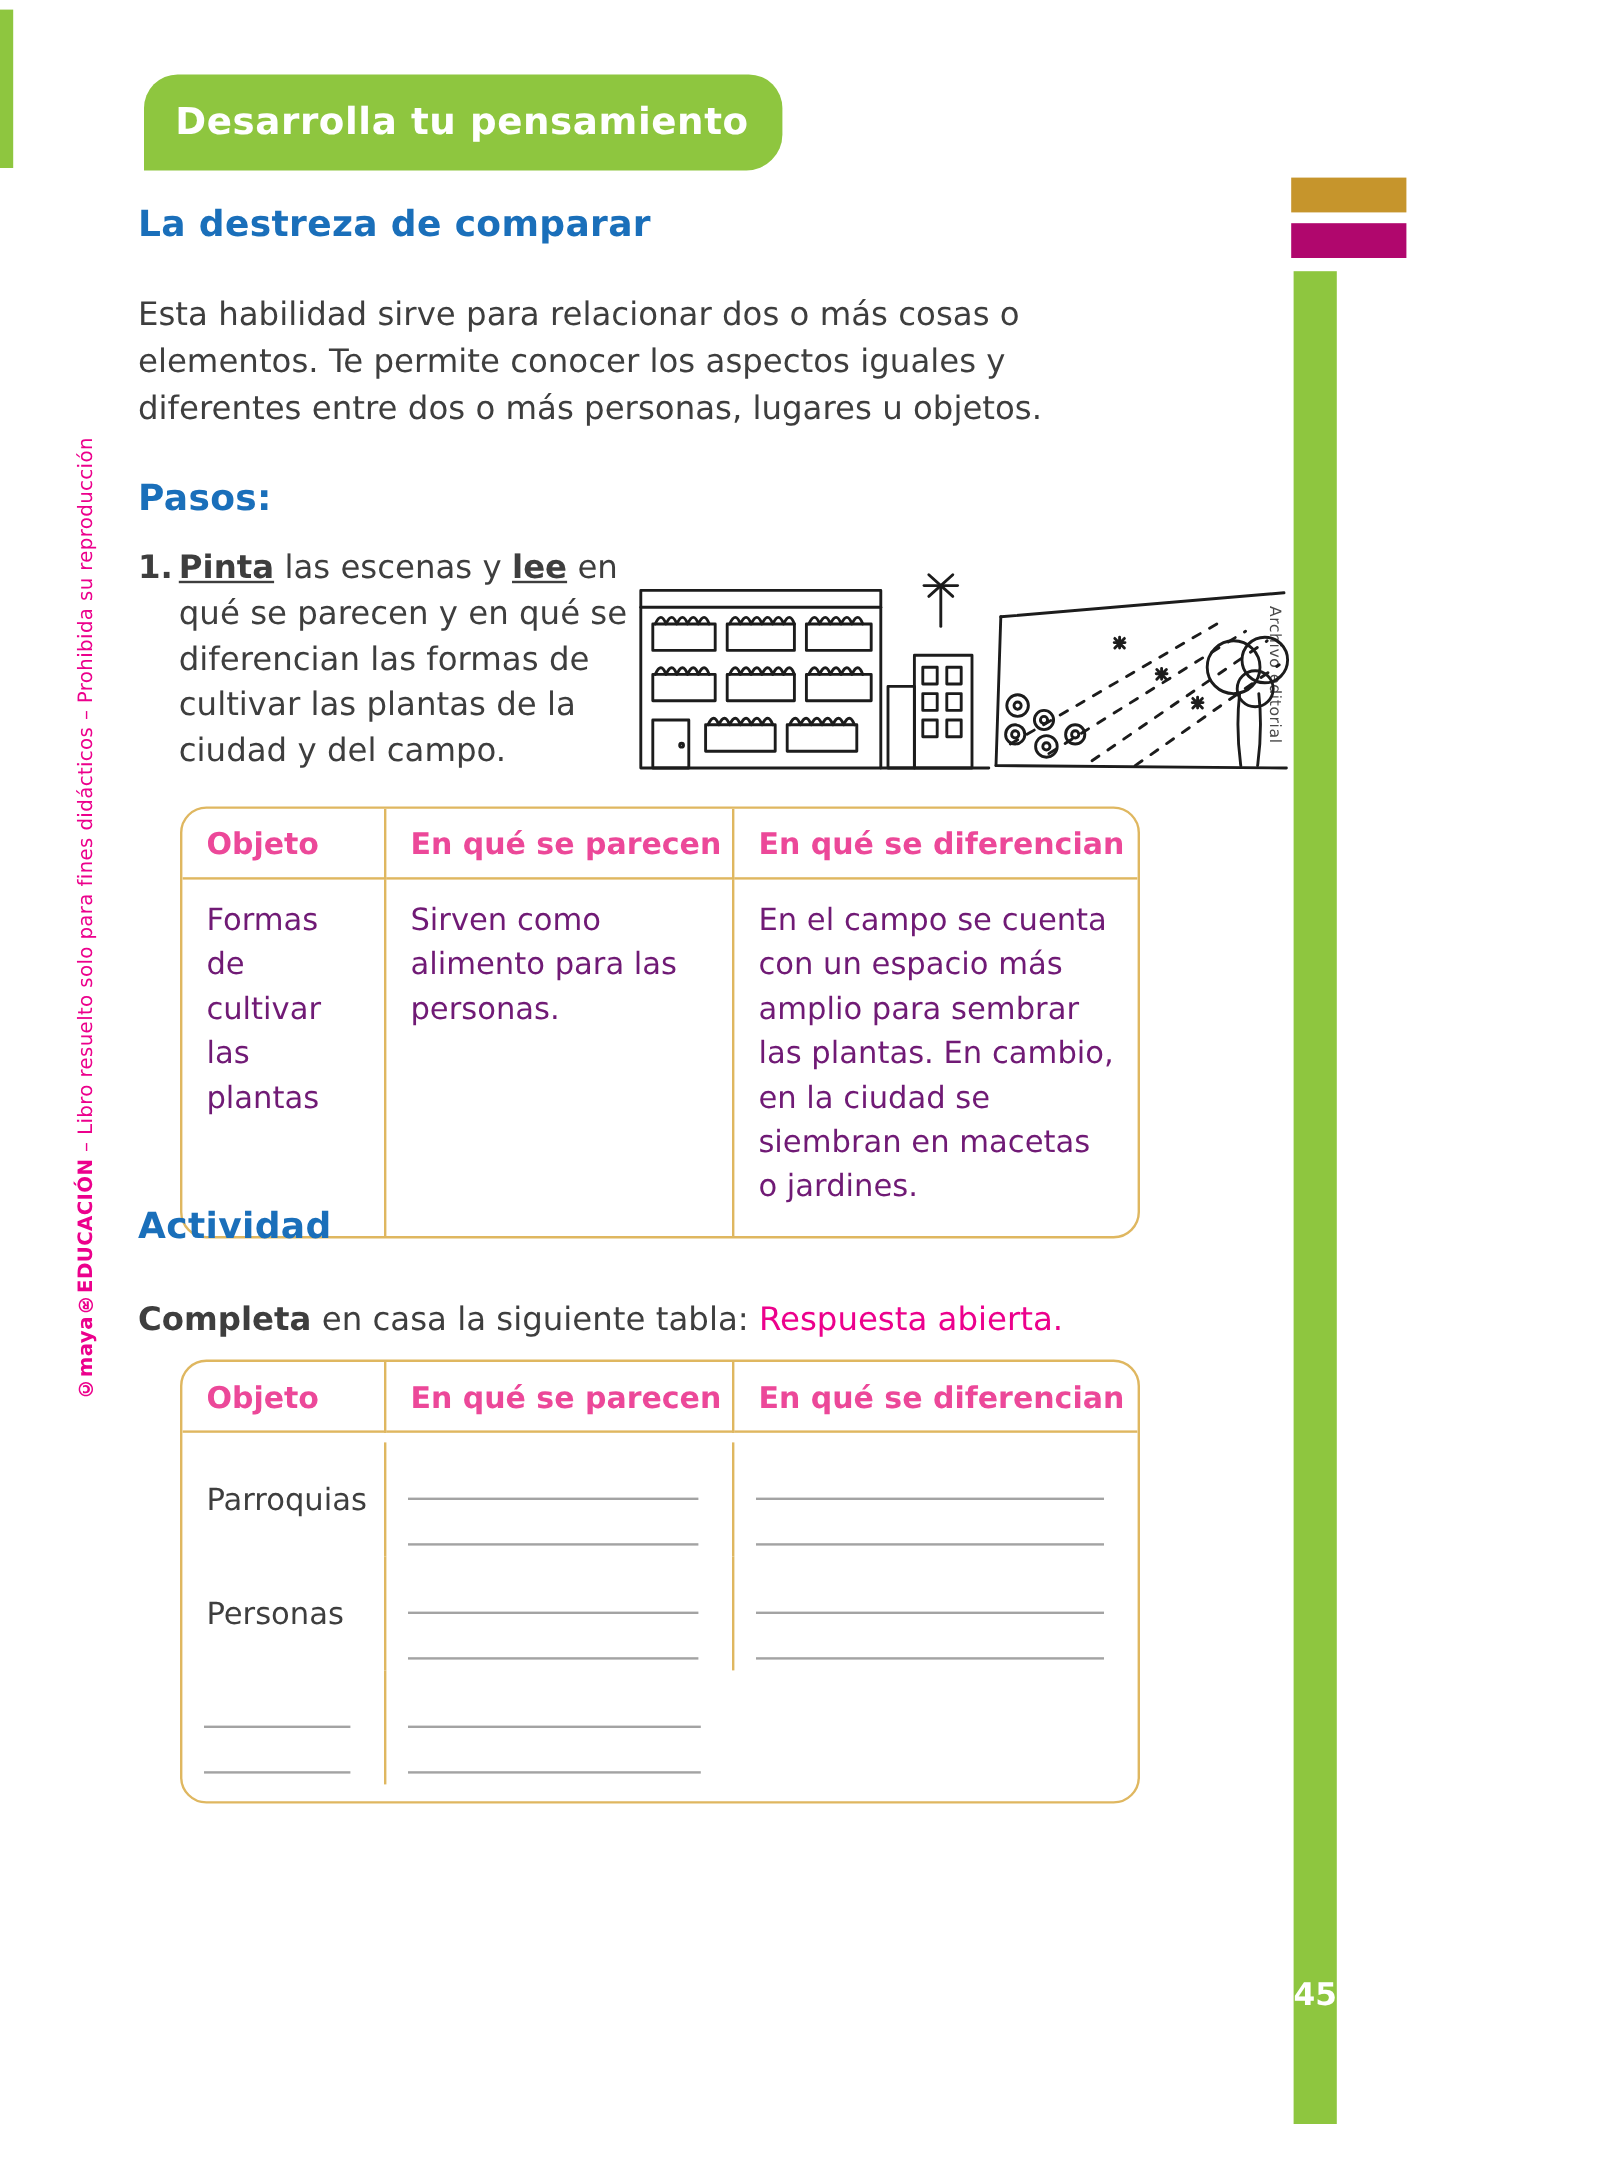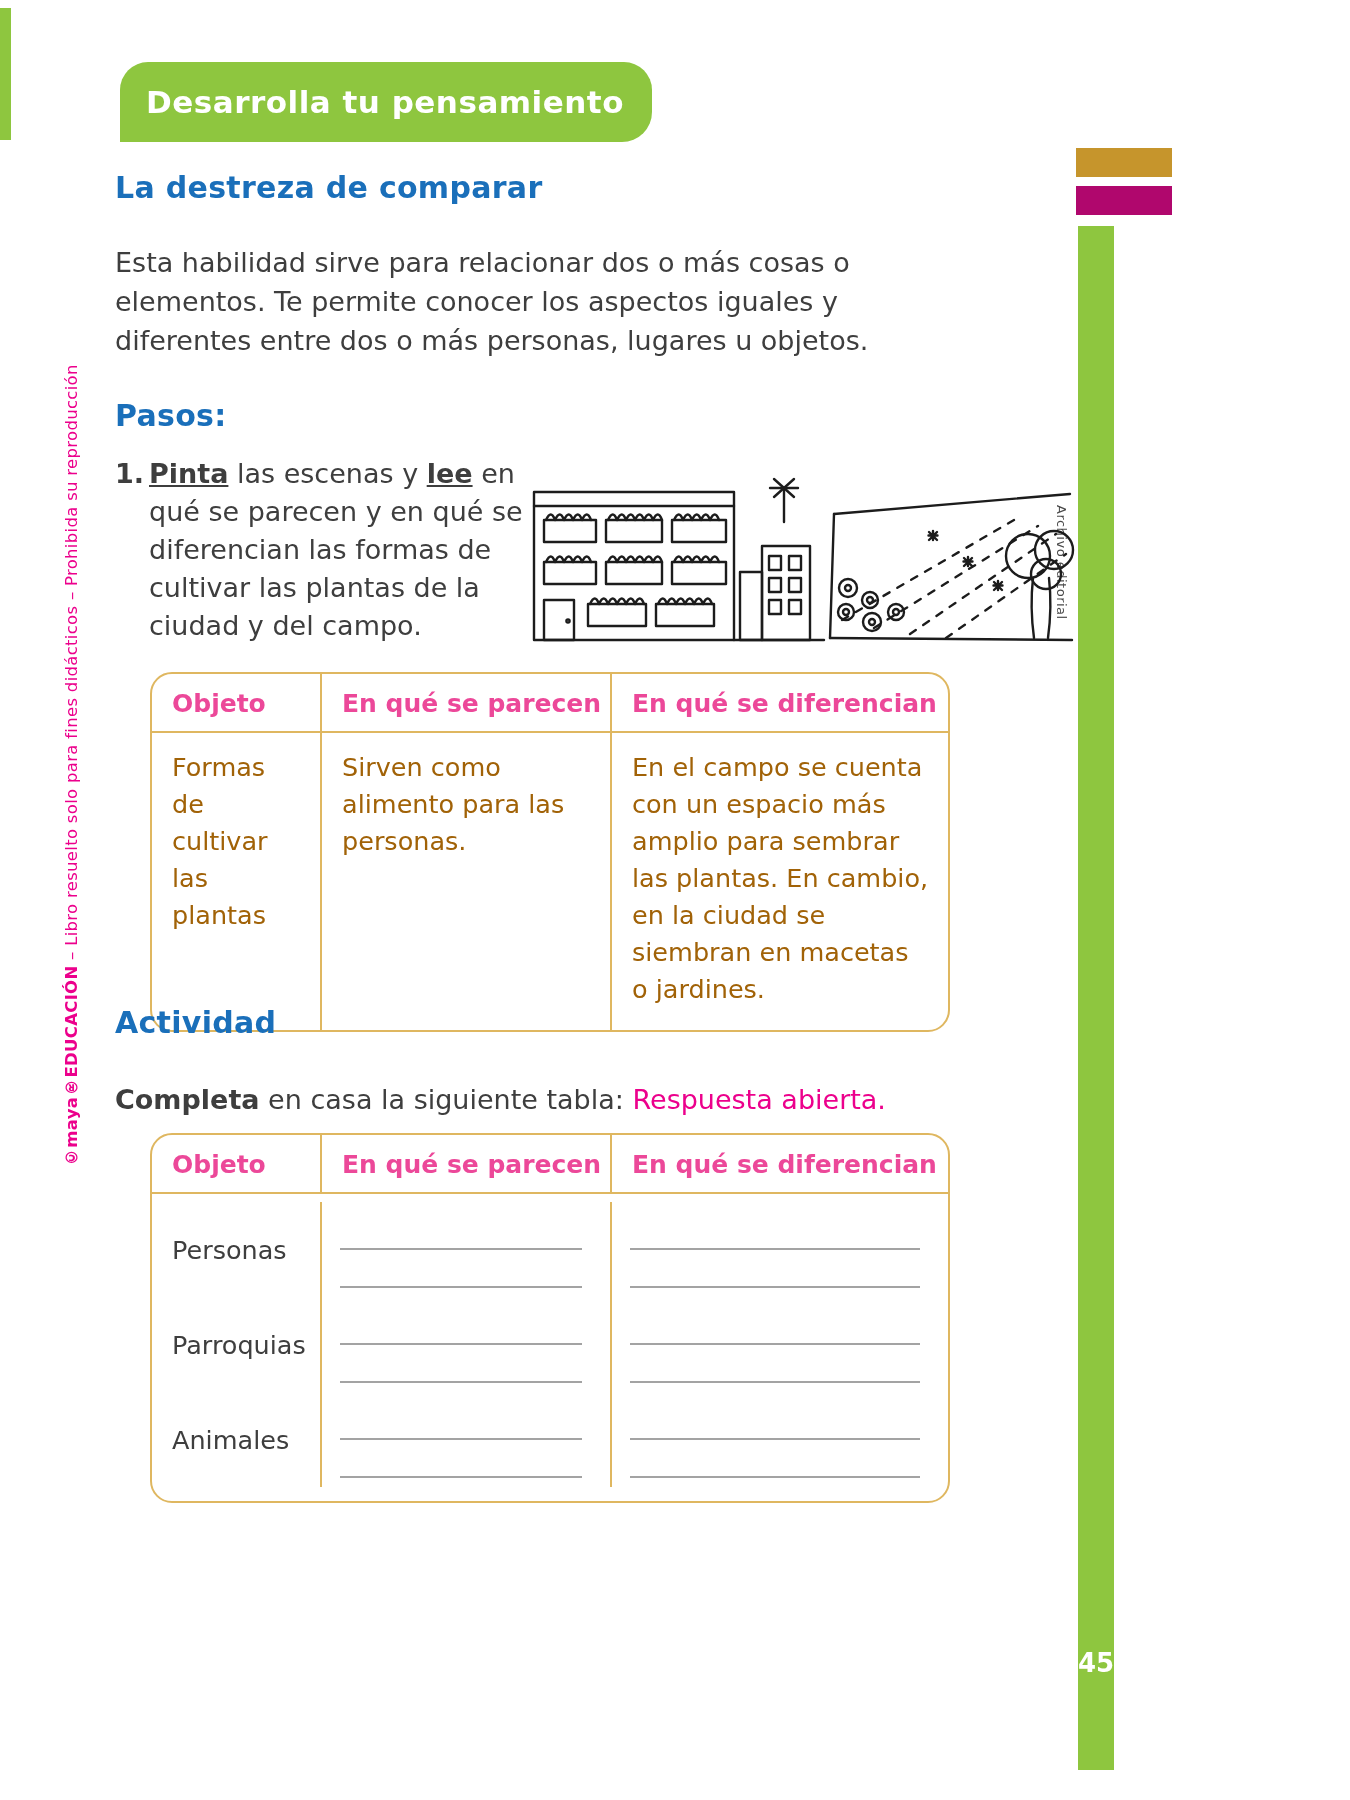--- a/index.html
+++ b/index.html
@@ -85,21 +85,21 @@
   .act-table { top: 1133px; }
   .t-head { display: grid; grid-template-columns: 170px 290px 1fr; }
   .t-head .th {
     font-weight: bold; font-size: 25px; color: #ec4899;
     padding: 15px 6px 13px 20px;
     border-bottom: 2px solid #dfb760;
   }
   .sep-r { border-right: 2px solid #dfb760; }
   .t-body { display: grid; grid-template-columns: 170px 290px 1fr; }
   .t-body .td {
-    font-size: 25.5px; line-height: 37px; color: #a16207;
+    font-size: 25.5px; line-height: 37px; color: #701a75;
     padding: 16px 16px 22px 20px;
   }
   
   .act-row { display: grid; grid-template-columns: 170px 290px 1fr; height: 95px; }
   .act-row:first-child { margin-top: 8px; }
   .act-row .label-cell {
     padding-left: 20px; font-size: 25.5px; color: #3e3e3e;
     display: flex; align-items: center;
   }
   .act-row .lines-cell { padding: 0 28px 0 18px; }
@@ -244,48 +244,47 @@
   <p class="intro" style="top:1080px;"><b>Completa</b><span> en casa la siguiente tabla: </span><span style="color:#ec008c;">Respuesta abierta.</span></p>
 
   <div class="act-table">
     <div class="t-head">
       <div class="th sep-r">Objeto</div>
       <div class="th sep-r">En qué se parecen</div>
       <div class="th">En qué se diferencian</div>
     </div>
     <div class="act-body-pad">
       <div class="act-row">
+        <div class="label-cell sep-r">Parroquias</div>
+        <div class="lines-cell sep-r">
+          <div class="blank-line"></div>
+          <div class="blank-line second"></div>
+        </div>
+        <div class="lines-cell">
+          <div class="blank-line"></div>
+          <div class="blank-line second"></div>
+        </div>
+      </div>
+      <div class="act-row">
         <div class="label-cell sep-r">Personas</div>
         <div class="lines-cell sep-r">
           <div class="blank-line"></div>
           <div class="blank-line second"></div>
         </div>
         <div class="lines-cell">
           <div class="blank-line"></div>
           <div class="blank-line second"></div>
         </div>
       </div>
       <div class="act-row">
-        <div class="label-cell sep-r">Parroquias</div>
         <div class="lines-cell sep-r">
           <div class="blank-line"></div>
           <div class="blank-line second"></div>
         </div>
         <div class="lines-cell">
           <div class="blank-line"></div>
           <div class="blank-line second"></div>
         </div>
       </div>
-      <div class="act-row">
-        <div class="label-cell sep-r">Animales</div>
-        <div class="lines-cell sep-r">
-          <div class="blank-line"></div>
-          <div class="blank-line second"></div>
-        </div>
-        <div class="lines-cell">
-          <div class="blank-line"></div>
-          <div class="blank-line second"></div>
-        </div>
-      </div>
     </div>
   </div>
 
 </div>
 
 </body></html>

